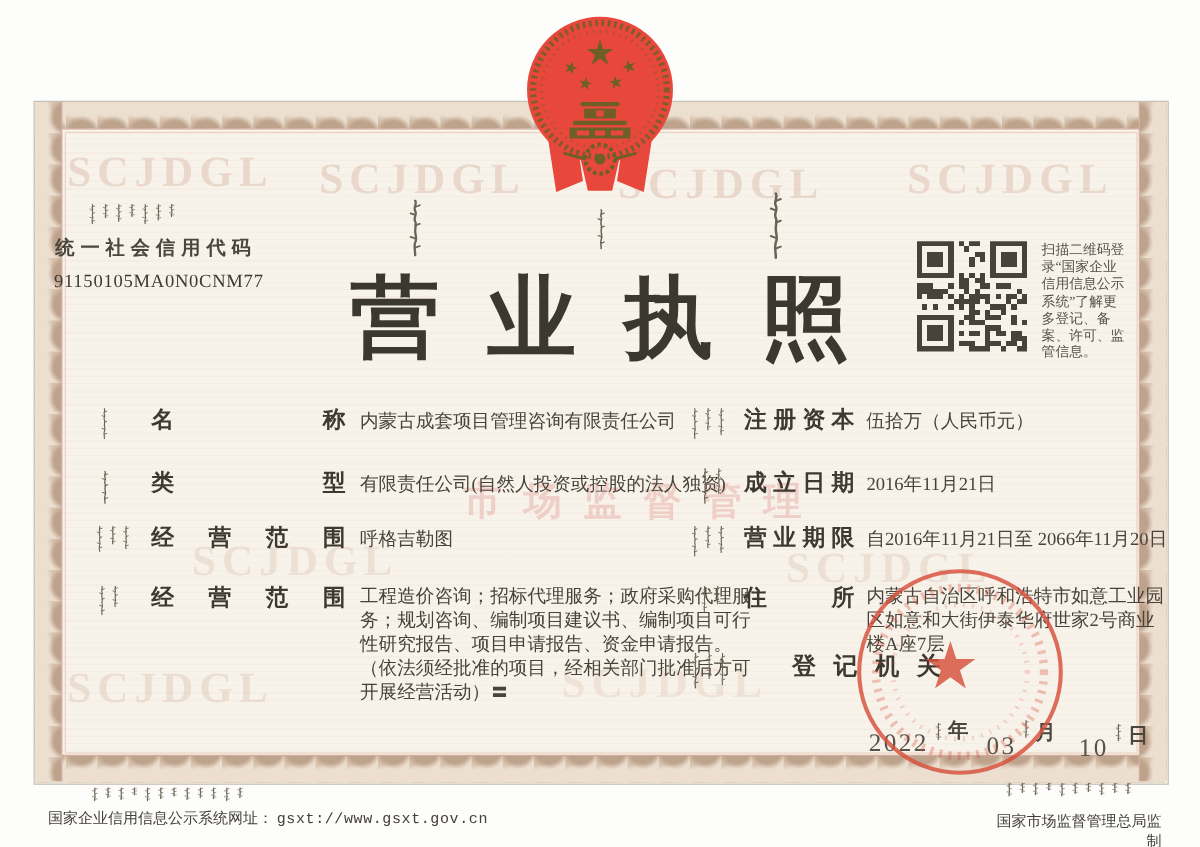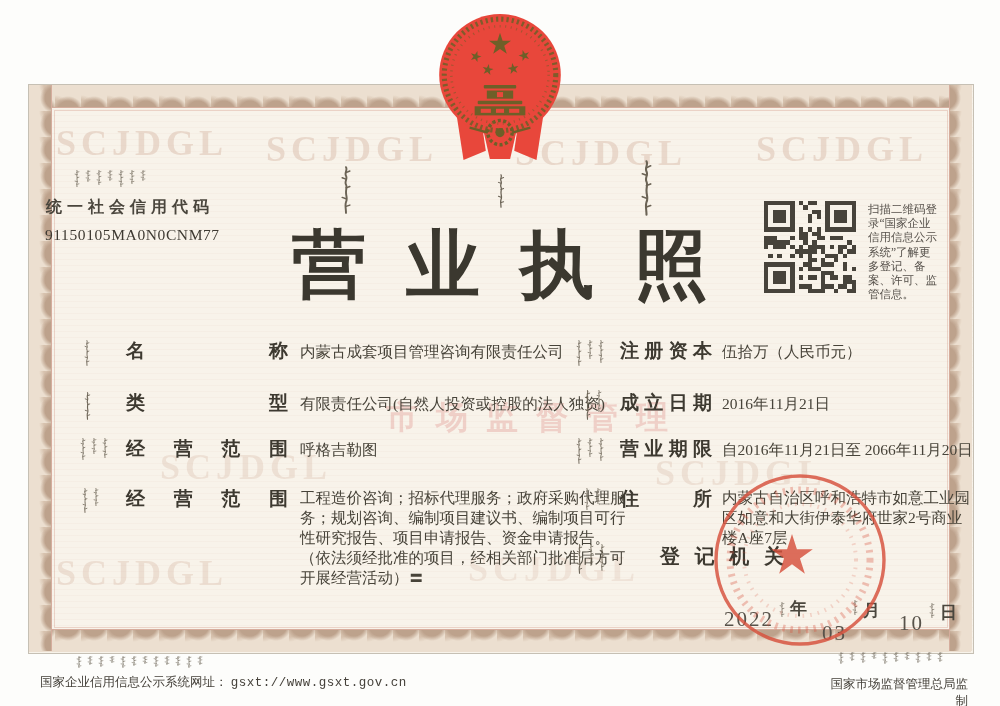--- a/index.html
+++ b/index.html
@@ -419,21 +419,21 @@
   </svg>
 
   <div class="abs daterow">
     <span class="dnum" style="margin-top:11px">2022</span>
     <span class="mg mgrow" style="position:static;margin-top:6px">
         <svg width="6" height="15" viewBox="0 0 10 44" preserveAspectRatio="none">
           <use href="#mgph"></use>
         </svg>
       </span>
     <span class="dunit" style="margin-top:1px">年</span>
-    <span class="dnum" style="margin-top:25px;margin-left:10px">03</span>
+    <span class="dnum" style="margin-top:13px;margin-left:10px">03</span>
     <span class="mg mgrow" style="position:static;margin-top:4px">
         <svg width="6" height="15" viewBox="0 0 10 44" preserveAspectRatio="none">
           <use href="#mgph"></use>
         </svg>
       </span>
     <span class="dunit" style="margin-top:3px">月</span>
     <span class="dnum" style="margin-top:15px;margin-left:14px">10</span>
     <span class="mg mgrow" style="position:static;margin-top:7px">
         <svg width="6" height="15" viewBox="0 0 10 44" preserveAspectRatio="none">
           <use href="#mgph"></use>

